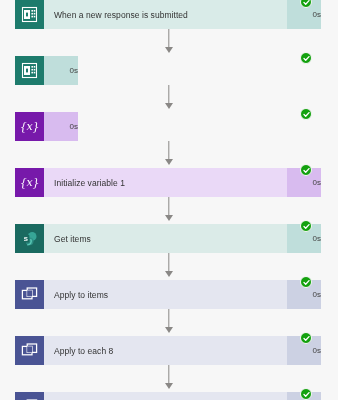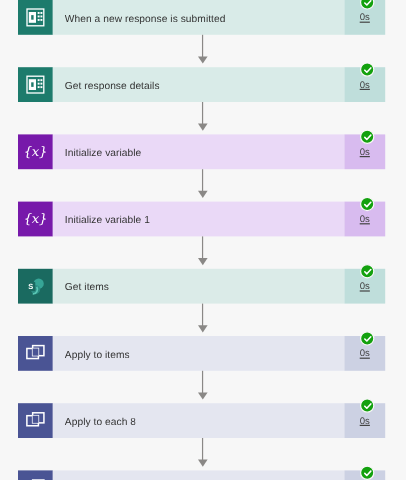--- a/index.html
+++ b/index.html
@@ -77,24 +77,23 @@
     overflow: hidden;
     text-overflow: ellipsis;
     letter-spacing: 0.05px;
   }
 
   .card-duration {
     width: 34px;
     min-width: 34px;
     display: flex;
     align-items: center;
-    justify-content: center;
+    justify-content: flex-end;
     font-size: 8px;
     color: #444444;
-    text-decoration: underline;
   }
 
   .status-badge {
     position: absolute;
     right: 9px;
     top: -4px;
     width: 12px;
     height: 12px;
     border-radius: 50%;
     background: #13a10e;
@@ -196,44 +195,38 @@
             <rect x="3" y="4" width="6" height="9" fill="#ffffff"></rect>
             <rect x="5" y="6.6" width="2" height="3.8" fill="#1d7b6c"></rect>
             <rect x="10.4" y="4" width="1.6" height="1.6" fill="#ffffff"></rect>
             <rect x="12.7" y="4" width="1.6" height="1.6" fill="#ffffff"></rect>
             <rect x="10.4" y="6.9" width="1.6" height="1.6" fill="#ffffff"></rect>
             <rect x="12.7" y="6.9" width="1.6" height="1.6" fill="#ffffff"></rect>
             <rect x="10.4" y="9.8" width="1.6" height="1.6" fill="#ffffff"></rect>
             <rect x="12.7" y="9.8" width="1.6" height="1.6" fill="#ffffff"></rect>
           </svg>
         </div>
-        <div class="card-body">
-          <span class="card-title">Get response details</span>
-        </div>
         <div class="card-duration">
           <span>0s</span>
         </div>
         <div class="status-badge">
           <svg width="7" height="7" viewBox="0 0 7 7" aria-hidden="true">
             <path d="M1 3.5 L2.7 5.2 L6 1.6" fill="none" stroke="#ffffff" stroke-width="1.3" stroke-linecap="round" stroke-linejoin="round"></path>
           </svg>
         </div>
       </div>
     </div>
     <div class="connector">
       <div class="conn-line"></div>
       <div class="conn-arrow"></div>
     </div>
     <div class="flow-step">
       <div class="card theme-variable">
         <div class="card-icon">
           <span class="icon-varlabel">{x}</span>
-        </div>
-        <div class="card-body">
-          <span class="card-title">Initialize variable</span>
         </div>
         <div class="card-duration">
           <span>0s</span>
         </div>
         <div class="status-badge">
           <svg width="7" height="7" viewBox="0 0 7 7" aria-hidden="true">
             <path d="M1 3.5 L2.7 5.2 L6 1.6" fill="none" stroke="#ffffff" stroke-width="1.3" stroke-linecap="round" stroke-linejoin="round"></path>
           </svg>
         </div>
       </div>

